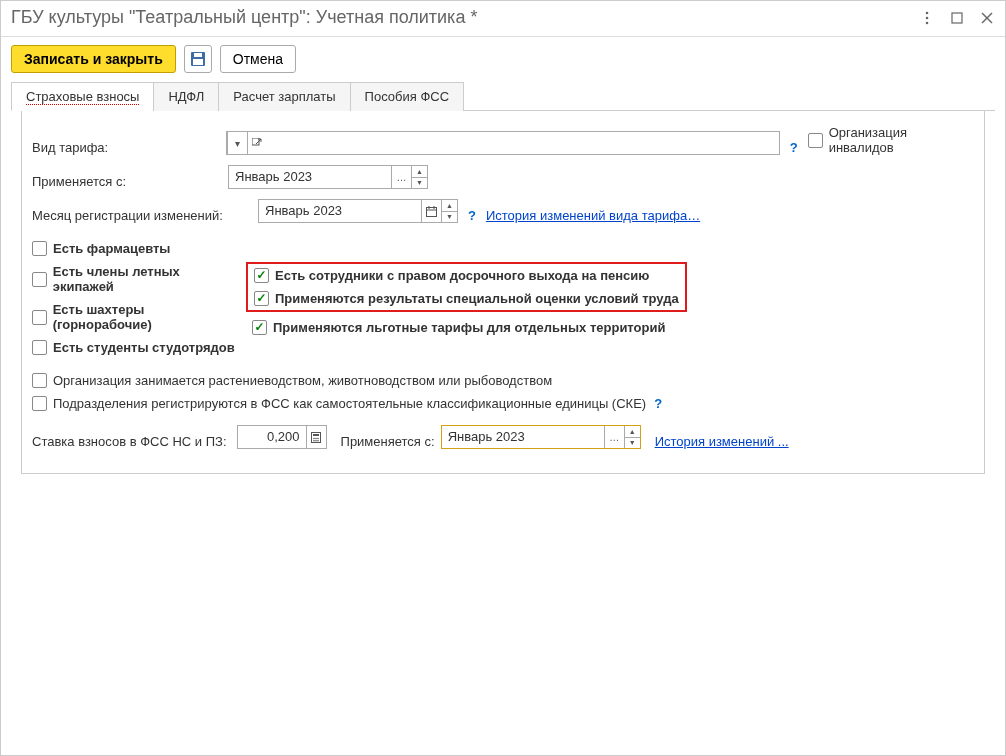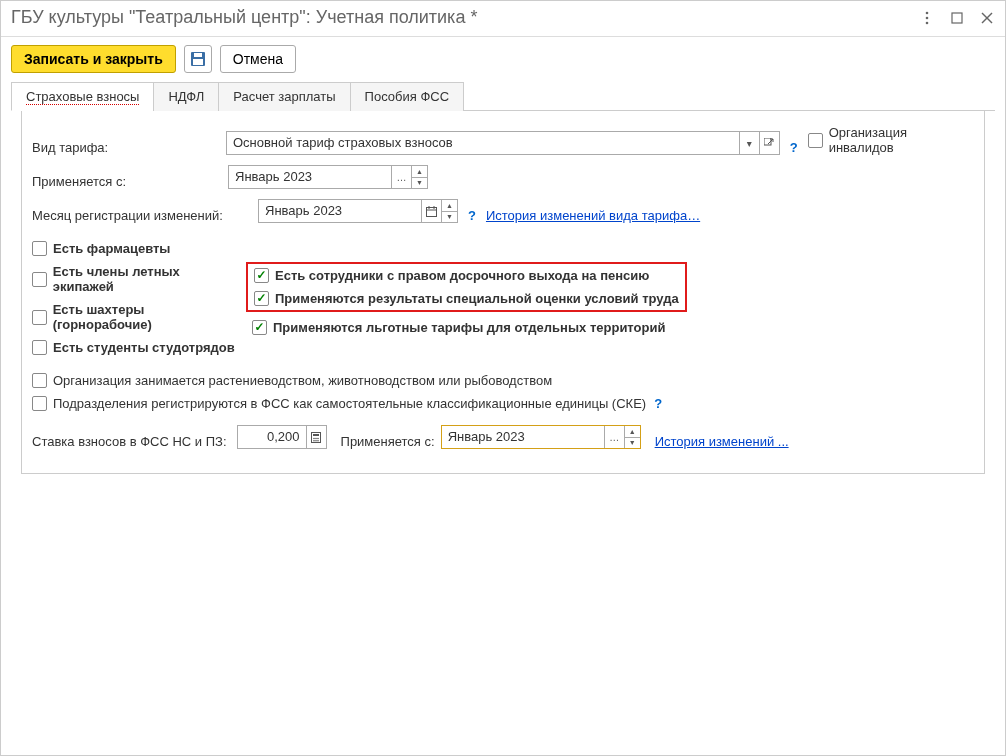--- a/index.html
+++ b/index.html
@@ -232,21 +232,20 @@
       <div class="tab"><span class="tab-label">НДФЛ</span></div>
       <div class="tab"><span class="tab-label">Расчет зарплаты</span></div>
       <div class="tab"><span class="tab-label">Пособия ФСС</span></div>
     </div>
 
     <div class="content">
 
       <div class="row">
         <div class="label">Вид тарифа:</div>
         <div class="input-combo" style="width:560px;">
-          <div class="text">Основной тариф страховых взносов</div>
           <div class="combo-btn">▾</div>
           <div class="combo-btn">
             <svg width="10" height="10" viewBox="0 0 10 10">
                 <rect x="0" y="0" width="7" height="7" fill="none" stroke="#555"></rect>
                 <path d="M4 6 L9 1 M9 1 H6 M9 1 V4" fill="none" stroke="#555"></path>
               </svg>
           </div>
         </div>
         <span class="help">?</span>
         <label class="chk">

